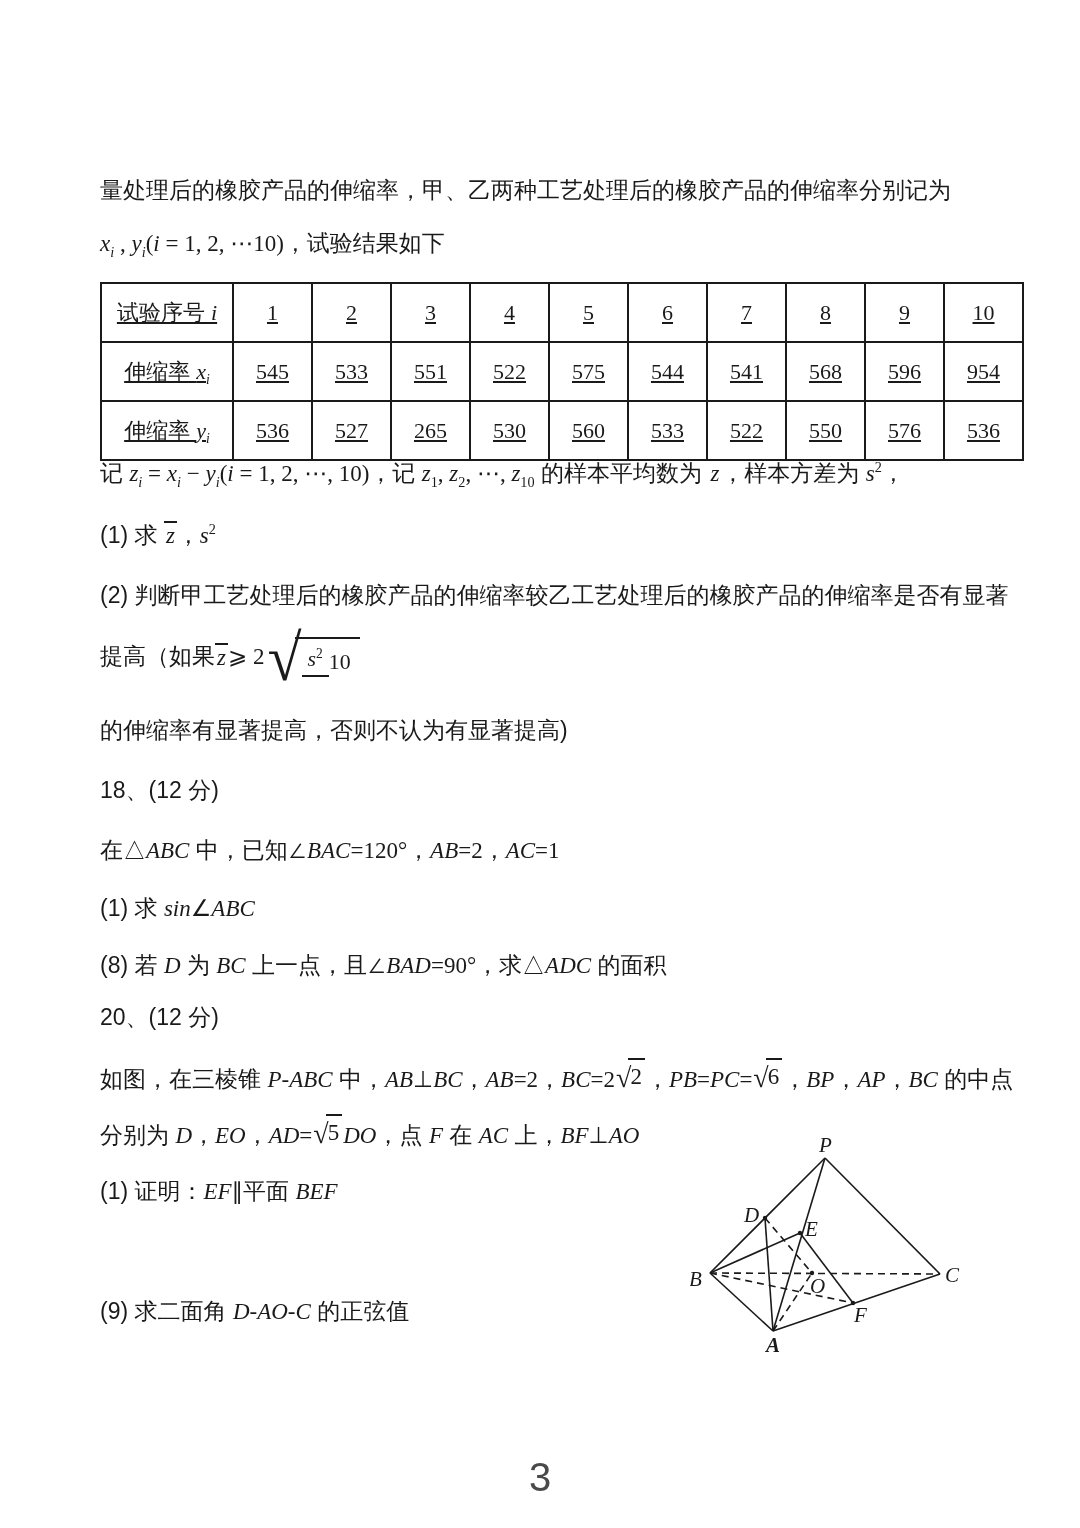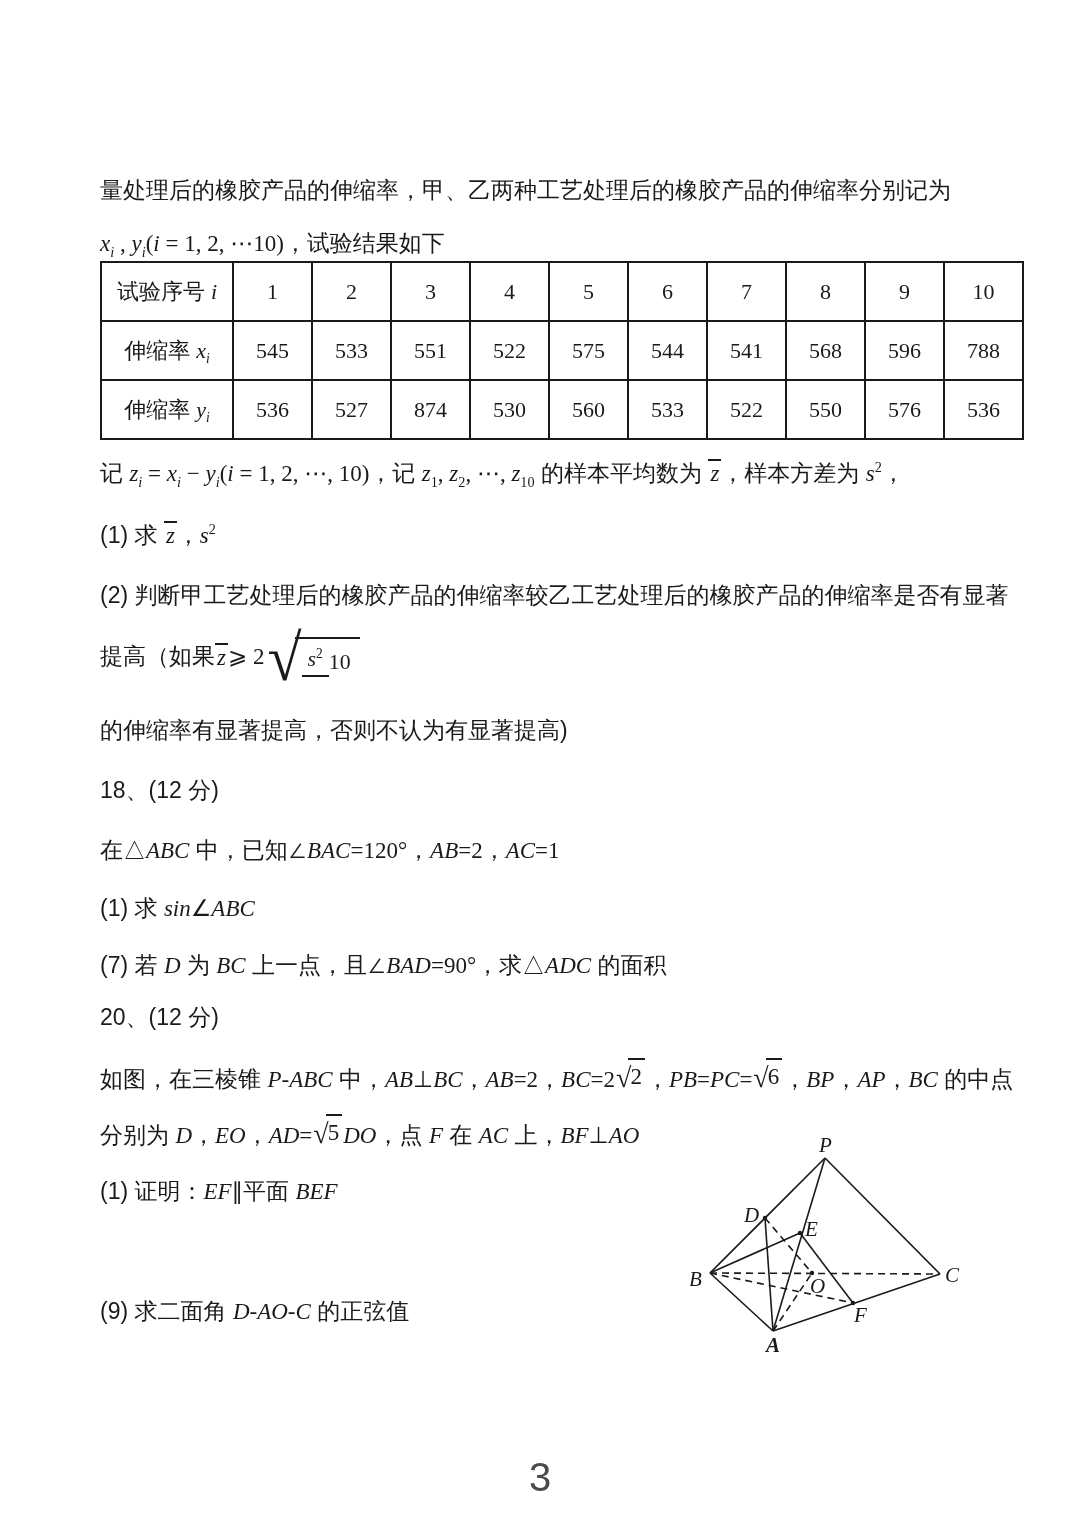--- a/index.html
+++ b/index.html
@@ -20,21 +20,21 @@
   
   .sqrtf{display:inline-flex;align-items:center;margin:0 3px;}
   .sqrtf .rs{font-family:"Liberation Serif",serif;font-size:62px;line-height:1;
              transform:scaleY(1.05) translateY(1px);font-weight:400;}
   .sqrtf .rb{border-top:2px solid #1a1a1a;margin-left:-7px;padding:4px 9px 0 7px;}
   .frac{display:inline-flex;flex-direction:row;align-items:center;
         font-family:"Liberation Serif",serif;font-size:0.95em;line-height:1.15;}
   .frac .num{border-bottom:2px solid #1a1a1a;padding:0 6px 2px;}
   .frac .den{padding-top:2px;}
   
-  table.res{position:absolute;left:100px;top:261px;border-collapse:collapse;table-layout:fixed;}
+  table.res{position:absolute;left:100px;top:282px;border-collapse:collapse;table-layout:fixed;text-decoration:underline;}
   table.res td{border:2px solid #1a1a1a;height:57px;text-align:center;vertical-align:middle;
                font-size:22px;padding:0;}
   td.tlabel{width:130px;}
   td.tcell{width:77px;font-family:"Liberation Serif",serif;}
   
   .fig{position:absolute;left:690px;top:1128px;}
   .fig text{font-family:"Liberation Serif",serif;font-style:italic;font-size:21px;fill:#1a1a1a;}
   .fig .lblA{font-weight:bold;}
   .pageno{position:absolute;left:0;top:1455px;width:100%;text-align:center;
           font-size:40px;color:#4a4a4a;}
@@ -66,27 +66,27 @@
       <td class="tlabel"><span>伸缩率 </span><span class="mvar">x</span><sub class="mvar">i</sub></td>
     <td class="tcell">545</td>
           <td class="tcell">533</td>
           <td class="tcell">551</td>
           <td class="tcell">522</td>
           <td class="tcell">575</td>
           <td class="tcell">544</td>
           <td class="tcell">541</td>
           <td class="tcell">568</td>
           <td class="tcell">596</td>
-          <td class="tcell">788</td>
+          <td class="tcell">954</td>
         </tr>
     <tr>
       <td class="tlabel"><span>伸缩率 </span><span class="mvar">y</span><sub class="mvar">i</sub></td>
     <td class="tcell">536</td>
           <td class="tcell">527</td>
-          <td class="tcell">874</td>
+          <td class="tcell">265</td>
           <td class="tcell">530</td>
           <td class="tcell">560</td>
           <td class="tcell">533</td>
           <td class="tcell">522</td>
           <td class="tcell">550</td>
           <td class="tcell">576</td>
           <td class="tcell">536</td>
         </tr>
   </tbody>
     </table>
@@ -104,21 +104,21 @@
             <span class="num"><span class="mvar">s</span><sup class="mrm">2</sup></span>
             <span class="den">10</span>
           </span></span>
       </span>
     </div>
   <div class="line" style="top:715px">的伸缩率有显著提高，否则不认为有显著提高)</div>
 
   <div class="line" style="top:775px">18、(12 分)</div>
   <div class="line" style="top:835px"><span>在△</span><span class="mvar">ABC</span><span> 中，已知∠</span><span class="mvar">BAC</span><span class="mrm">=120°</span><span>，</span><span class="mvar">AB</span><span class="mrm">=2</span><span>，</span><span class="mvar">AC</span><span class="mrm">=1</span></div>
   <div class="line" style="top:893px"><span>(1) 求 </span><span class="mvar">sin</span><span>∠</span><span class="mvar">ABC</span></div>
-  <div class="line" style="top:950px"><span>(7) 若 </span><span class="mvar">D</span><span> 为 </span><span class="mvar">BC</span><span> 上一点，且∠</span><span class="mvar">BAD</span><span class="mrm">=90°</span><span>，求△</span><span class="mvar">ADC</span><span> 的面积</span></div>
+  <div class="line" style="top:950px"><span>(8) 若 </span><span class="mvar">D</span><span> 为 </span><span class="mvar">BC</span><span> 上一点，且∠</span><span class="mvar">BAD</span><span class="mrm">=90°</span><span>，求△</span><span class="mvar">ADC</span><span> 的面积</span></div>
 
   <div class="line" style="top:1002px">20、(12 分)</div>
   <div class="line" style="top:1058px"><span>如图，在三棱锥 </span><span class="mvar">P</span><span class="mrm">-</span><span class="mvar">ABC</span><span> 中，</span><span class="mvar">AB</span><span class="mrm">⊥</span><span class="mvar">BC</span><span>，</span><span class="mvar">AB</span><span class="mrm">=2</span><span>，</span><span class="mvar">BC</span><span class="mrm">=2</span><span class="sqrt">
         <span class="rs">√</span>
         <span class="rb">2</span>
       </span><span>，</span><span class="mvar">PB</span><span class="mrm">=</span><span class="mvar">PC</span><span class="mrm">=</span><span class="sqrt">
         <span class="rs">√</span>
         <span class="rb">6</span>
       </span><span>，</span><span class="mvar">BP</span><span>，</span><span class="mvar">AP</span><span>，</span><span class="mvar">BC</span><span> 的中点</span></div>
   <div class="line" style="top:1114px"><span>分别为 </span><span class="mvar">D</span><span>，</span><span class="mvar">EO</span><span>，</span><span class="mvar">AD</span><span class="mrm">=</span><span class="sqrt">

